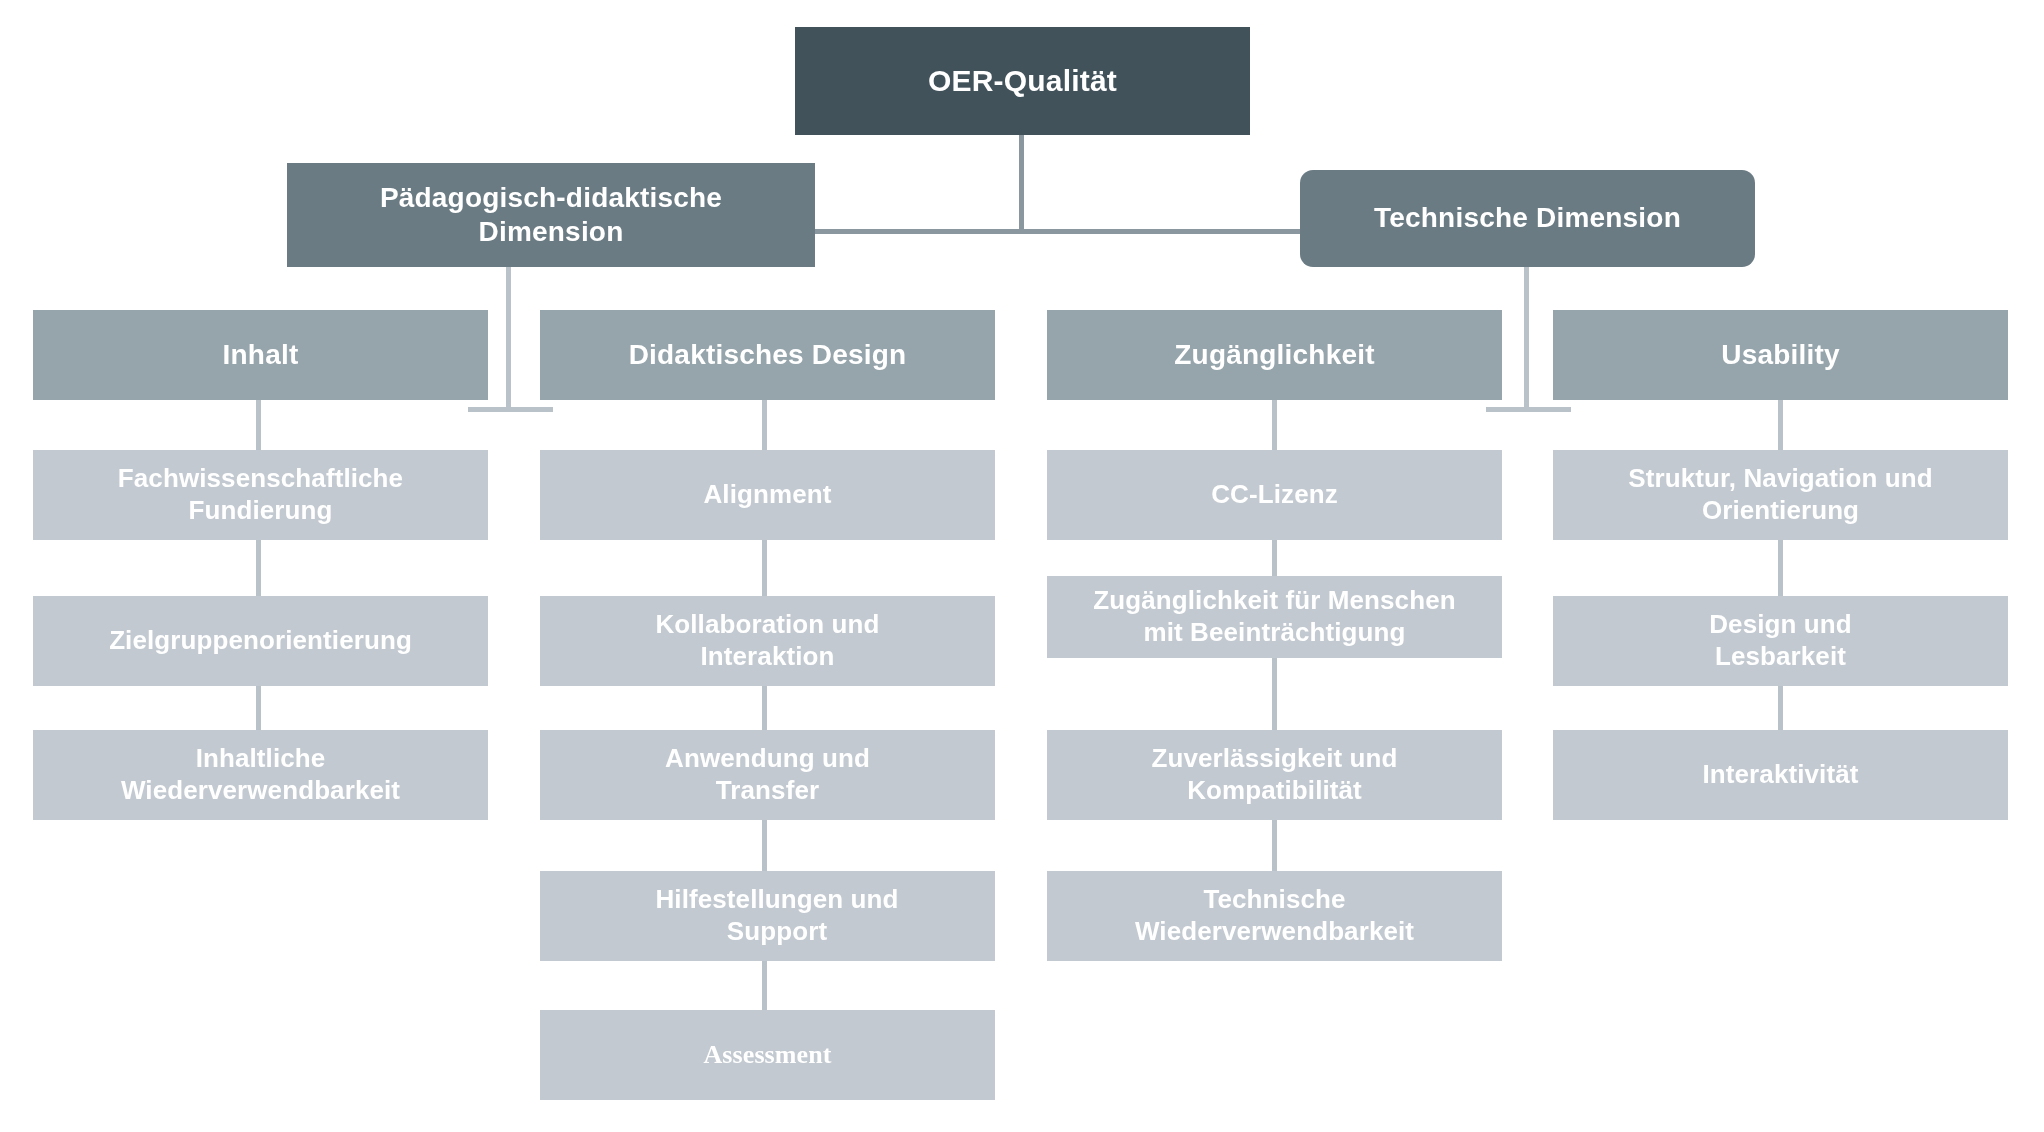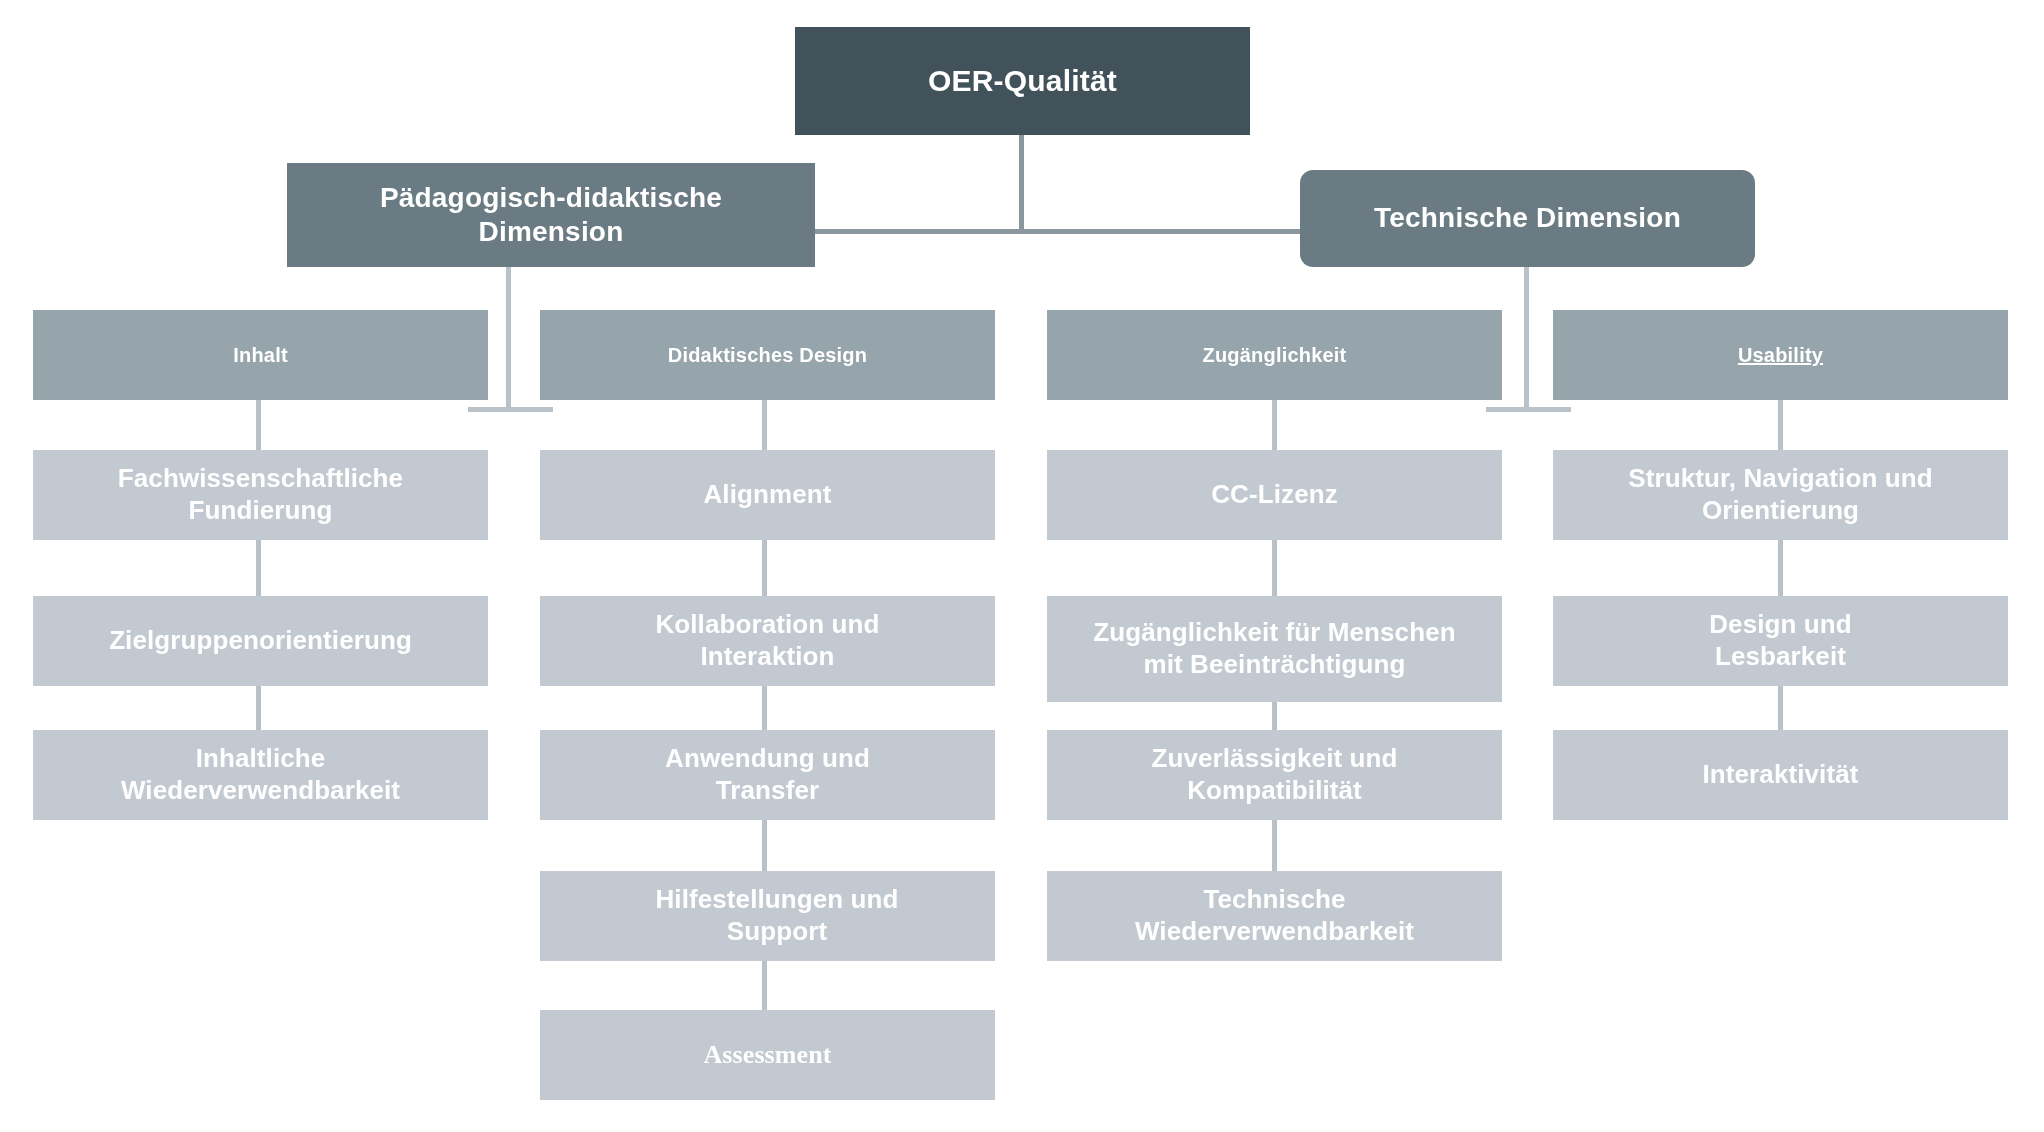--- a/index.html
+++ b/index.html
@@ -37,21 +37,21 @@
     font-size: 30px;
     letter-spacing: 0.2px;
   }
   .lvl-dim {
     background: #6a7b83;
     font-size: 28px;
     letter-spacing: 0.2px;
   }
   .lvl-cat {
     background: #96a4ab;
-    font-size: 20px;
+    font-size: 28px;
     letter-spacing: 0.2px;
   }
   .lvl-leaf {
     background: #c2c9d0;
     font-size: 26px;
     letter-spacing: 0.1px;
   }
   .conn {
     position: absolute;
     background: #b9c2c9;
@@ -92,39 +92,39 @@
 Dimension</div>
 
   <div class="node lvl-dim" style="left:1300px; top:170px; width:455px; height:97px;border-radius:13px;">Technische Dimension</div>
 
   <div class="node lvl-cat" style="left:33px; top:310px; width:455px; height:90px;">Inhalt</div>
 
   <div class="node lvl-cat" style="left:540px; top:310px; width:455px; height:90px;">Didaktisches Design</div>
 
   <div class="node lvl-cat" style="left:1047px; top:310px; width:455px; height:90px;">Zugänglichkeit</div>
 
-  <div class="node lvl-cat" style="left:1553px; top:310px; width:455px; height:90px;text-decoration:underline;">Usability</div>
+  <div class="node lvl-cat" style="left:1553px; top:310px; width:455px; height:90px;">Usability</div>
 
   <div class="node lvl-leaf" style="left:33px; top:450px; width:455px; height:90px;">Fachwissenschaftliche
 Fundierung</div>
   <div class="node lvl-leaf" style="left:33px; top:596px; width:455px; height:90px;">Zielgruppenorientierung</div>
   <div class="node lvl-leaf" style="left:33px; top:730px; width:455px; height:90px;">Inhaltliche
 Wiederverwendbarkeit</div>
 
   <div class="node lvl-leaf" style="left:540px; top:450px; width:455px; height:90px;">Alignment</div>
   <div class="node lvl-leaf" style="left:540px; top:596px; width:455px; height:90px;">Kollaboration und
 Interaktion</div>
   <div class="node lvl-leaf" style="left:540px; top:730px; width:455px; height:90px;">Anwendung und
 Transfer</div>
   <div class="node lvl-leaf" style="left:540px; top:871px; width:455px; height:90px;padding-left:29px;">Hilfestellungen und
 Support</div>
   <div class="node lvl-leaf" style="left:540px; top:1010px; width:455px; height:90px;font-family:Liberation Serif, serif;">Assessment</div>
 
   <div class="node lvl-leaf" style="left:1047px; top:450px; width:455px; height:90px;">CC-Lizenz</div>
-  <div class="node lvl-leaf" style="left:1047px; top:596px; width:455px; height:106px;">Zugänglichkeit für Menschen
+  <div class="node lvl-leaf" style="left:1047px; top:576px; width:455px; height:82px;">Zugänglichkeit für Menschen
 mit Beeinträchtigung</div>
   <div class="node lvl-leaf" style="left:1047px; top:730px; width:455px; height:90px;">Zuverlässigkeit und
 Kompatibilität</div>
   <div class="node lvl-leaf" style="left:1047px; top:871px; width:455px; height:90px;">Technische
 Wiederverwendbarkeit</div>
 
   <div class="node lvl-leaf" style="left:1553px; top:450px; width:455px; height:90px;">Struktur, Navigation und
 Orientierung</div>
   <div class="node lvl-leaf" style="left:1553px; top:596px; width:455px; height:90px;">Design und
 Lesbarkeit</div>

